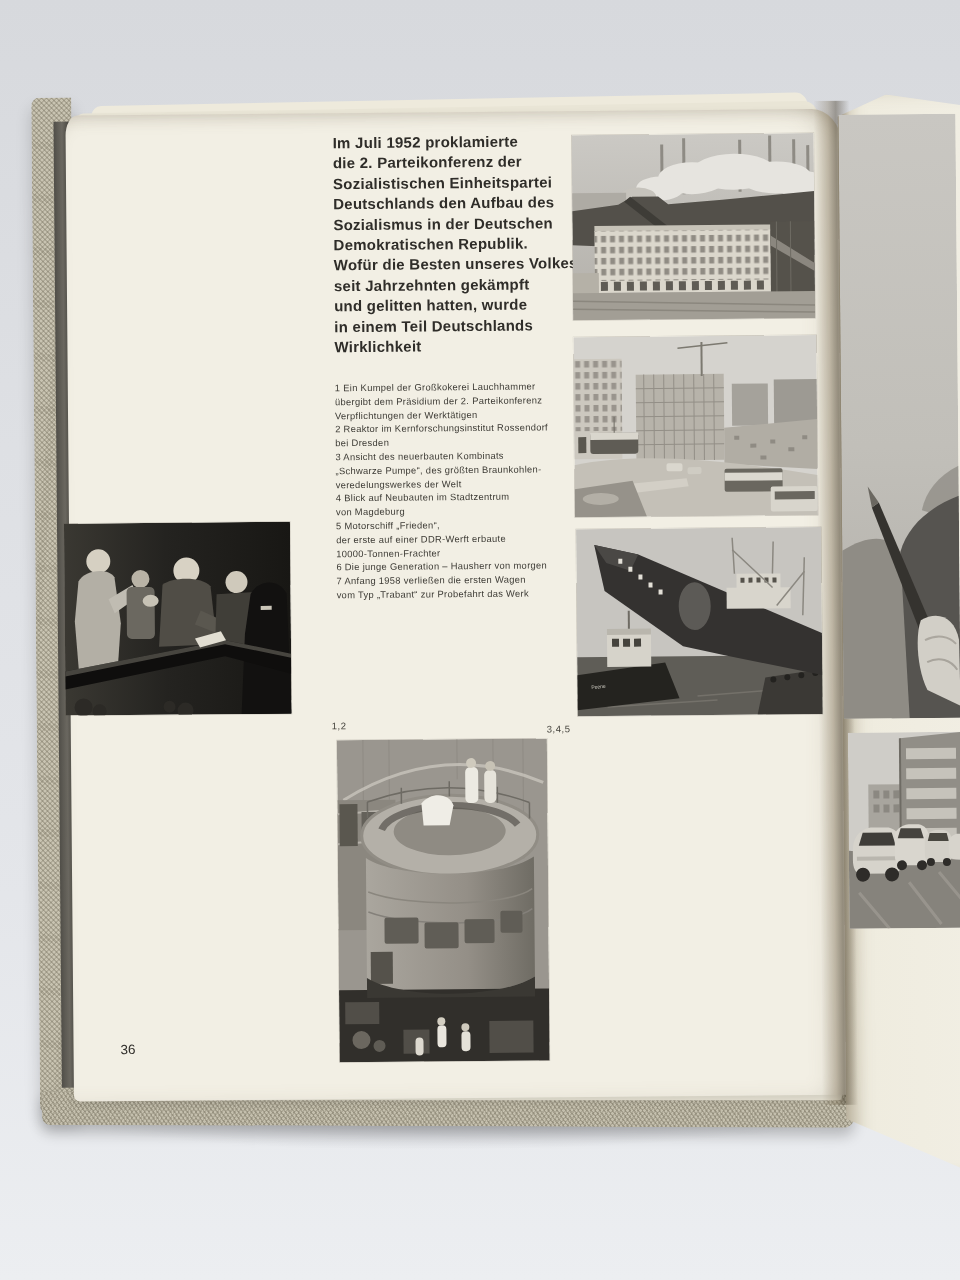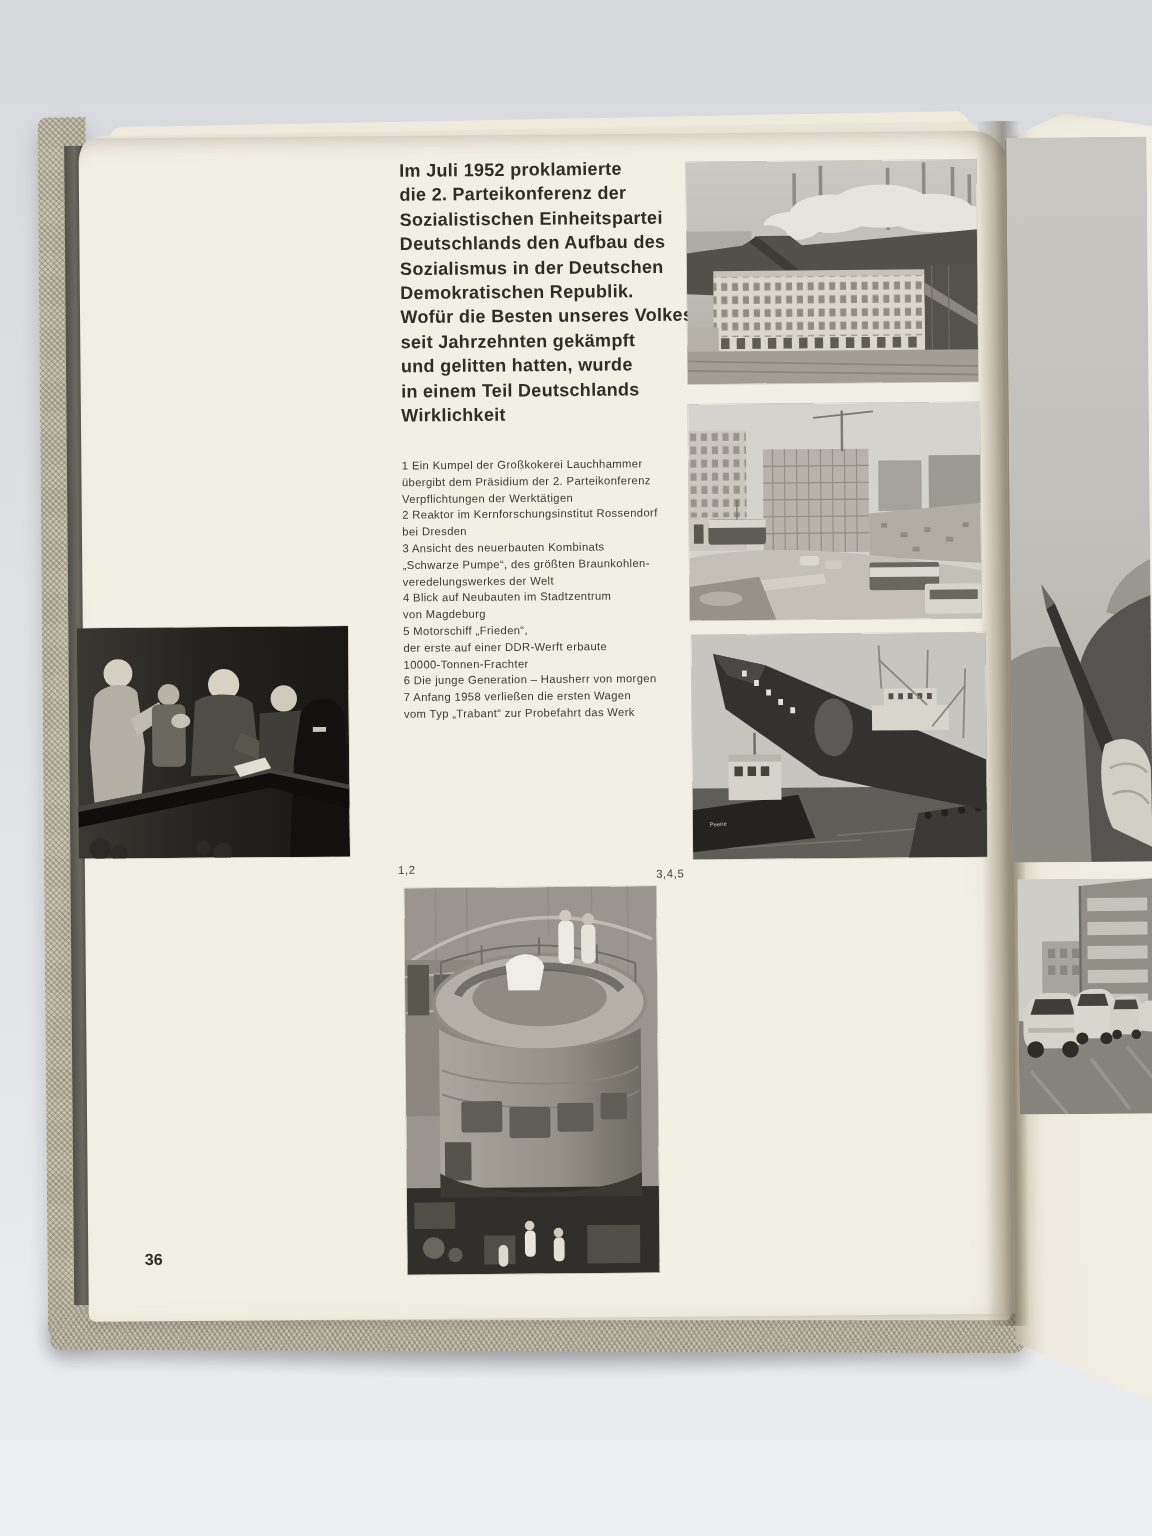--- a/index.html
+++ b/index.html
@@ -48,21 +48,21 @@
   .gutter{position:absolute;left:818px;top:104px;width:36px;height:1004px;
     background:linear-gradient(90deg, rgba(0,0,0,0) 0%, rgba(116,100,72,.30) 40%, rgba(64,54,36,.42) 62%, rgba(0,0,0,0) 100%);}
   .photo{position:absolute;display:block;box-shadow:0 0 0 .5px rgba(90,85,75,.25);}
   .heading{position:absolute;left:337px;top:132px;color:#2f2d29;font-weight:700;font-size:15px;line-height:20.4px;letter-spacing:.25px;}
   .heading div{white-space:nowrap;}
   .captions{position:absolute;left:337px;top:380px;color:#3c3a34;font-weight:400;font-size:9.4px;line-height:13.8px;letter-spacing:.3px;}
   .captions div{white-space:nowrap;}
   .fig-label{position:absolute;color:#44423c;font-size:9.5px;letter-spacing:.5px;}
   .fig-label.l12{left:297px;top:719px;margin-left:34px;}
   .fig-label.l345{left:546px;top:724px;}
-  .page-num{position:absolute;left:117px;top:1039px;color:#2f2d29;font-weight:700;font-size:13.5px;}
+  .page-num{position:absolute;left:117px;top:1039px;color:#2f2d29;font-weight:400;font-size:13.5px;}
 </style>
 </head>
 <body>
 
 <div class="book">
 
   <div class="book-shadow"></div>
   <div class="cover-left"></div>
   <div class="cover-bottom"></div>
   <div class="page-edges-dark"></div>

